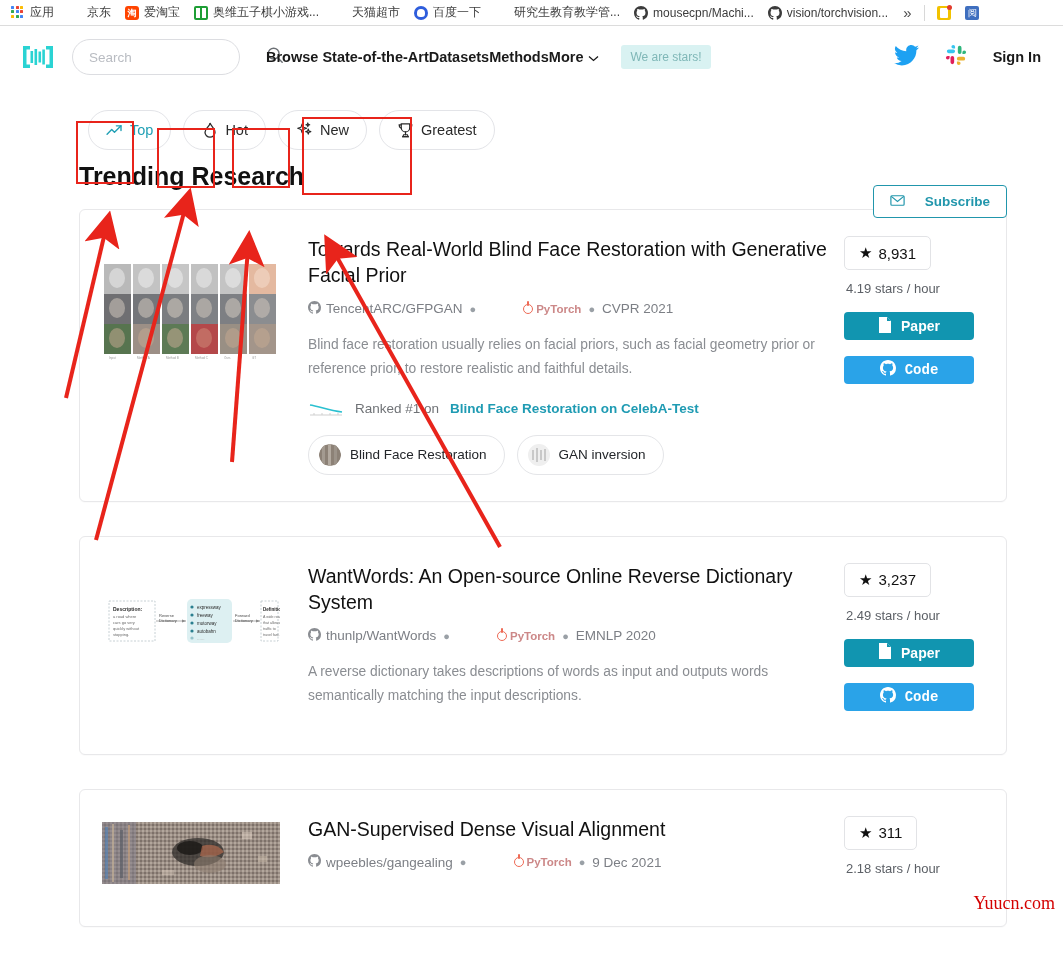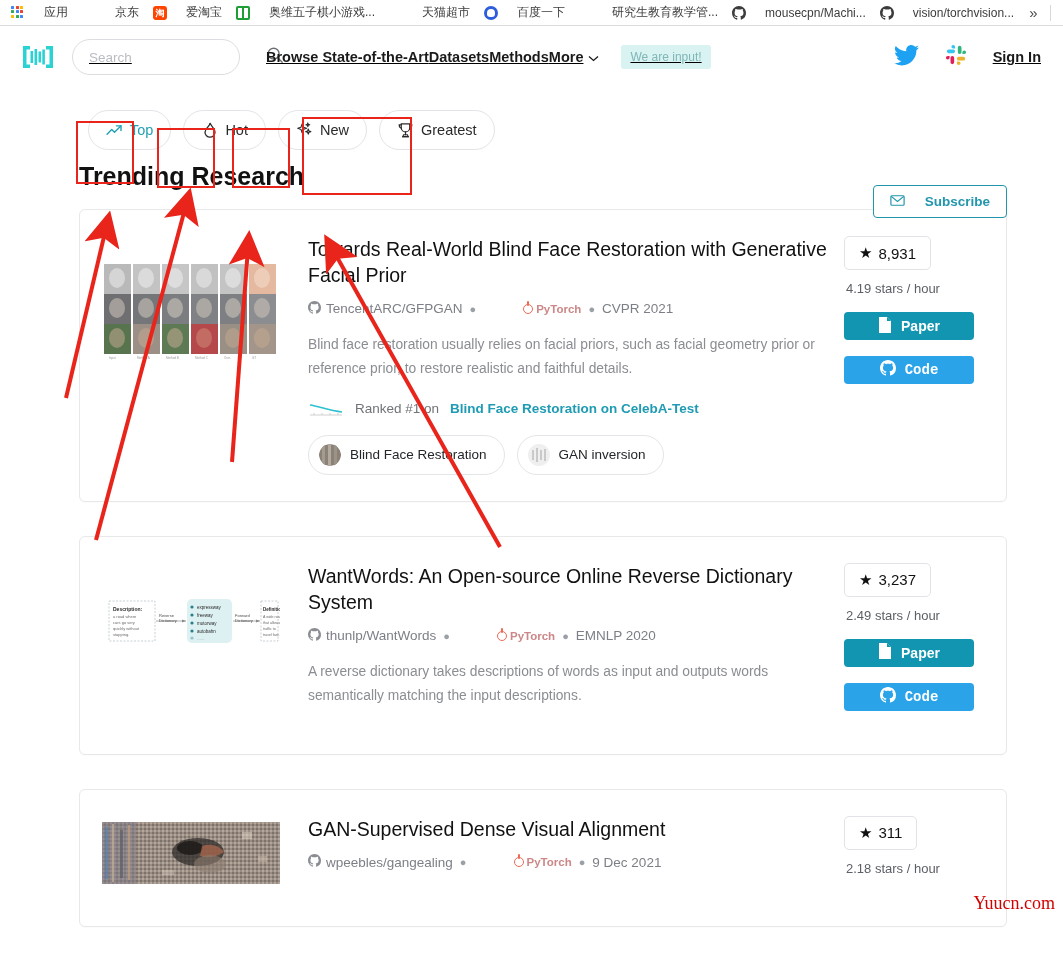--- a/index.html
+++ b/index.html
@@ -17,21 +17,21 @@
     background: #ffffff;
     border-bottom: 1px solid #dcdcdc;
     display: flex; align-items: center;
     padding: 0 4px;
     gap: 0px;
     font-size: 12px; color: #3c3c3c;
     white-space: nowrap;
     overflow: hidden;
   }
   .bm {
-    display: flex; align-items: center; gap: 19px;
+    display: flex; align-items: center; gap: 5px;
     padding: 2px 7px; border-radius: 3px; cursor: default;
     flex: 0 0 auto;
   }
   .bm-label { font-size: 12px; color: #3c3c3c; }
   .bm-ico { width: 14px; height: 14px; flex: 0 0 14px; position: relative; display:inline-block;}
 
   .ico-apps { display:grid; grid-template-columns: repeat(3,3px); grid-template-rows: repeat(3,3px); gap:1.5px; }
   .ico-apps i { display:block; width:3px; height:3px; border-radius:0.5px; }
   .ico-globe {
     width:13px;height:13px;border-radius:50%;
@@ -51,21 +51,20 @@
   .ico-read:after{content:"";position:absolute;left:3px;top:2px;width:8px;height:10px;background:#fff;border-radius:1px;}
   .ico-read:before{content:"";position:absolute;right:-1px;top:-1px;width:5px;height:5px;border-radius:50%;background:#e23b2e;z-index:2;}
   .ico-cn { width:14px;height:14px;border-radius:2px;background:#3f6fbf;color:#fff;font-size:9px;line-height:14px;text-align:center;}
 
   
   .site-header {
     height: 62px;
     display: flex; align-items: center;
     padding: 0 22px 0 18px;
     background: #ffffff;
-    text-decoration: underline;
   }
   .logo { width: 40px; height: 30px; flex: 0 0 40px; margin-right: 14px; display:flex; align-items:center; justify-content:center;}
   .search-box {
     width: 168px; height: 36px;
     border: 1px solid #dcdde1; border-radius: 20px;
     display: flex; align-items: center;
     padding: 0 13px 0 16px;
     background: #fff;
     margin-right: 26px;
   }
@@ -300,21 +299,21 @@
       <div class="nav-link">
         <span>More</span>
         <span>
           <svg width="11" height="7" viewBox="0 0 11 7" fill="none" stroke="#1a1a1a" stroke-width="1.3">
               <polyline points="1,1.5 5.5,5.5 10,1.5"></polyline>
             </svg>
         </span>
       </div>
     </div>
 
-    <div class="hiring-badge">We are input!</div>
+    <div class="hiring-badge">We are stars!</div>
 
     <div class="header-right">
       <span>
         <svg width="25" height="21" viewBox="0 0 24 20" fill="#1da1f2">
             <path d="M24 2.3c-.9.4-1.8.7-2.8.8 1-.6 1.8-1.6 2.2-2.7-1 .6-2 1-3.1 1.2A4.9 4.9 0 0016.6 0c-2.7 0-4.9 2.2-4.9 4.9 0 .4 0 .8.1 1.1A13.9 13.9 0 011.7.9 4.9 4.9 0 003.2 7.4c-.8 0-1.6-.2-2.2-.6v.1c0 2.4 1.7 4.4 3.9 4.8-.4.1-.8.2-1.3.2-.3 0-.6 0-.9-.1.6 2 2.4 3.4 4.6 3.4A9.9 9.9 0 010 17.3a14 14 0 007.5 2.2c9 0 14-7.5 14-14v-.6c1-.7 1.8-1.6 2.5-2.6z"></path>
           </svg>
       </span>
       <span>
         <svg width="22" height="22" viewBox="0 0 24 24">
           <path fill="#e01e5a" d="M5 15a2 2 0 11-2-2h2v2zm1 0a2 2 0 014 0v5a2 2 0 11-4 0v-5z"></path>

